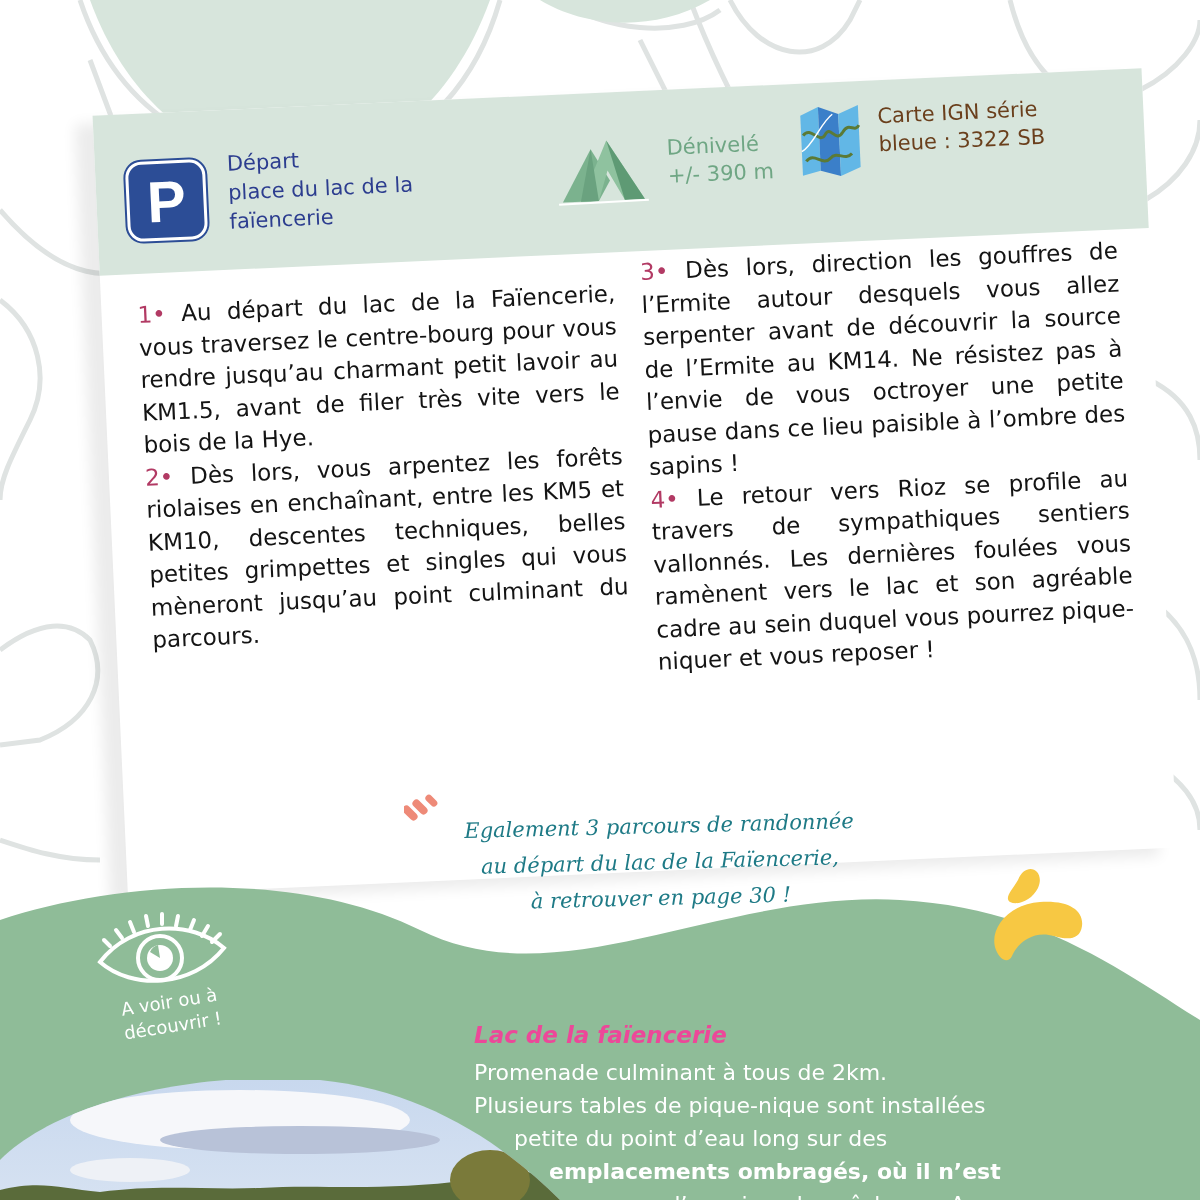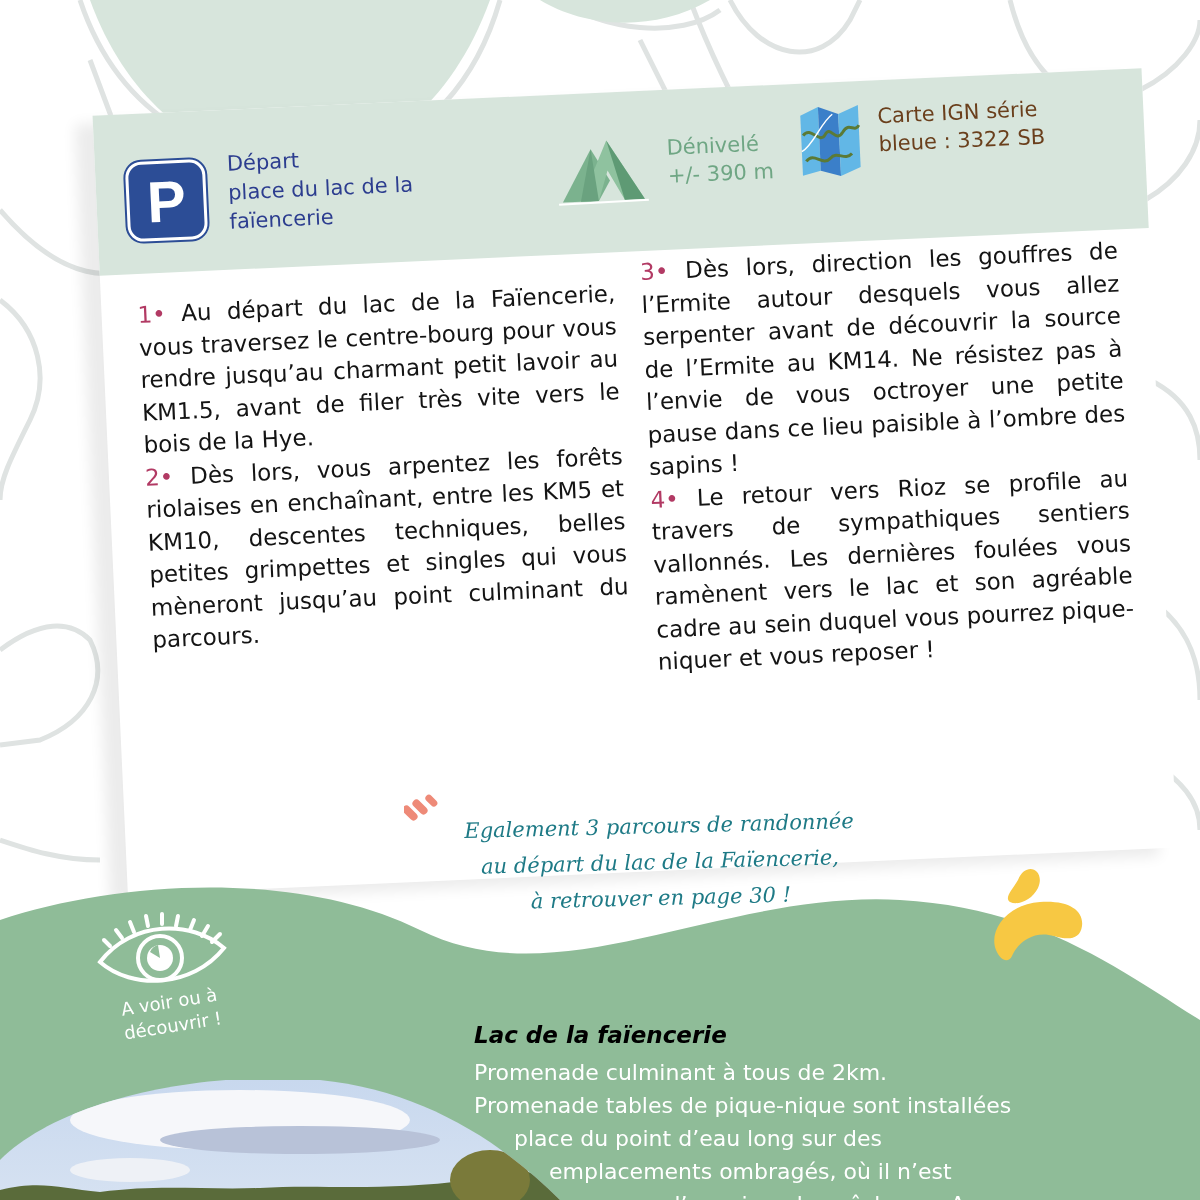--- a/index.html
+++ b/index.html
@@ -59,30 +59,30 @@
   .bottom-wave { position: absolute; left: 0; top: 860px; width: 1200px; height: 340px; }
   .eye-icon { position: absolute; left: 92px; top: 910px; width: 140px; height: 80px; }
   .eye-label {
     position: absolute; left: 96px; top: 990px; color: #ffffff; font-size: 18px; line-height: 24px;
     transform: rotate(-9deg); text-align: center; width: 150px;
   }
   .photo {
     position: absolute; left: 0; top: 1080px; width: 560px; height: 200px;
   }
   .lac-title {
-    position: absolute; left: 474px; top: 1022px; color: #000000; font-style: italic; font-weight: bold;
+    position: absolute; left: 474px; top: 1022px; color: #ec4899; font-style: italic; font-weight: bold;
     font-size: 23px;
   }
   .lac-body {
     position: absolute; left: 474px; top: 1056px; width: 592px; color: #ffffff;
     font-size: 22px; line-height: 33px; text-align: justify;
   }
   .lac-line { display: block; white-space: nowrap; }
   .indent1 { padding-left: 40px; }
-  .indent2 { padding-left: 75px; }
+  .indent2 { padding-left: 75px; font-weight: bold; }
   .indent3 { padding-left: 95px; }
 
   .yellow-blob { position: absolute; left: 988px; top: 860px; width: 120px; height: 110px; }
 </style>
 </head>
 <body>
 
 <svg class="bg-topo" viewBox="0 0 1200 1200">
   <g fill="none" stroke="#dfe3e2" stroke-width="5">
     <path d="M80 0 C120 120 220 170 330 160 C430 150 480 70 500 0"></path>
@@ -220,17 +220,17 @@
     <ellipse cx="300" cy="60" rx="140" ry="14" fill="#b8c2d8"></ellipse>
     <ellipse cx="130" cy="90" rx="60" ry="12" fill="#eef1f6"></ellipse>
     <path d="M0 110 C40 100 60 108 100 112 C160 104 200 110 260 108 C320 104 380 112 470 100 C500 80 540 90 560 110 L560 200 L0 200 Z" fill="#5a6b3a"></path>
     <ellipse cx="490" cy="100" rx="40" ry="30" fill="#7a7a3a"></ellipse>
   </g>
 </svg>
 
 <div class="lac-title">Lac de la faïencerie</div>
 <div class="lac-body">
   <span class="lac-line">Promenade culminant à tous de 2km.</span>
-  <span class="lac-line">Promenade tables de pique-nique sont installées</span>
-  <span class="lac-line indent1">place  du  point  d’eau  long  sur  des</span>
+  <span class="lac-line">Plusieurs tables de pique-nique sont installées</span>
+  <span class="lac-line indent1">petite  du  point  d’eau  long  sur  des</span>
   <span class="lac-line indent2">emplacements  ombragés,  où  il  n’est</span>
   <span class="lac-line indent3">pas rare d’y croiser des pêcheurs. A</span>
 </div>
 
 </body></html>

